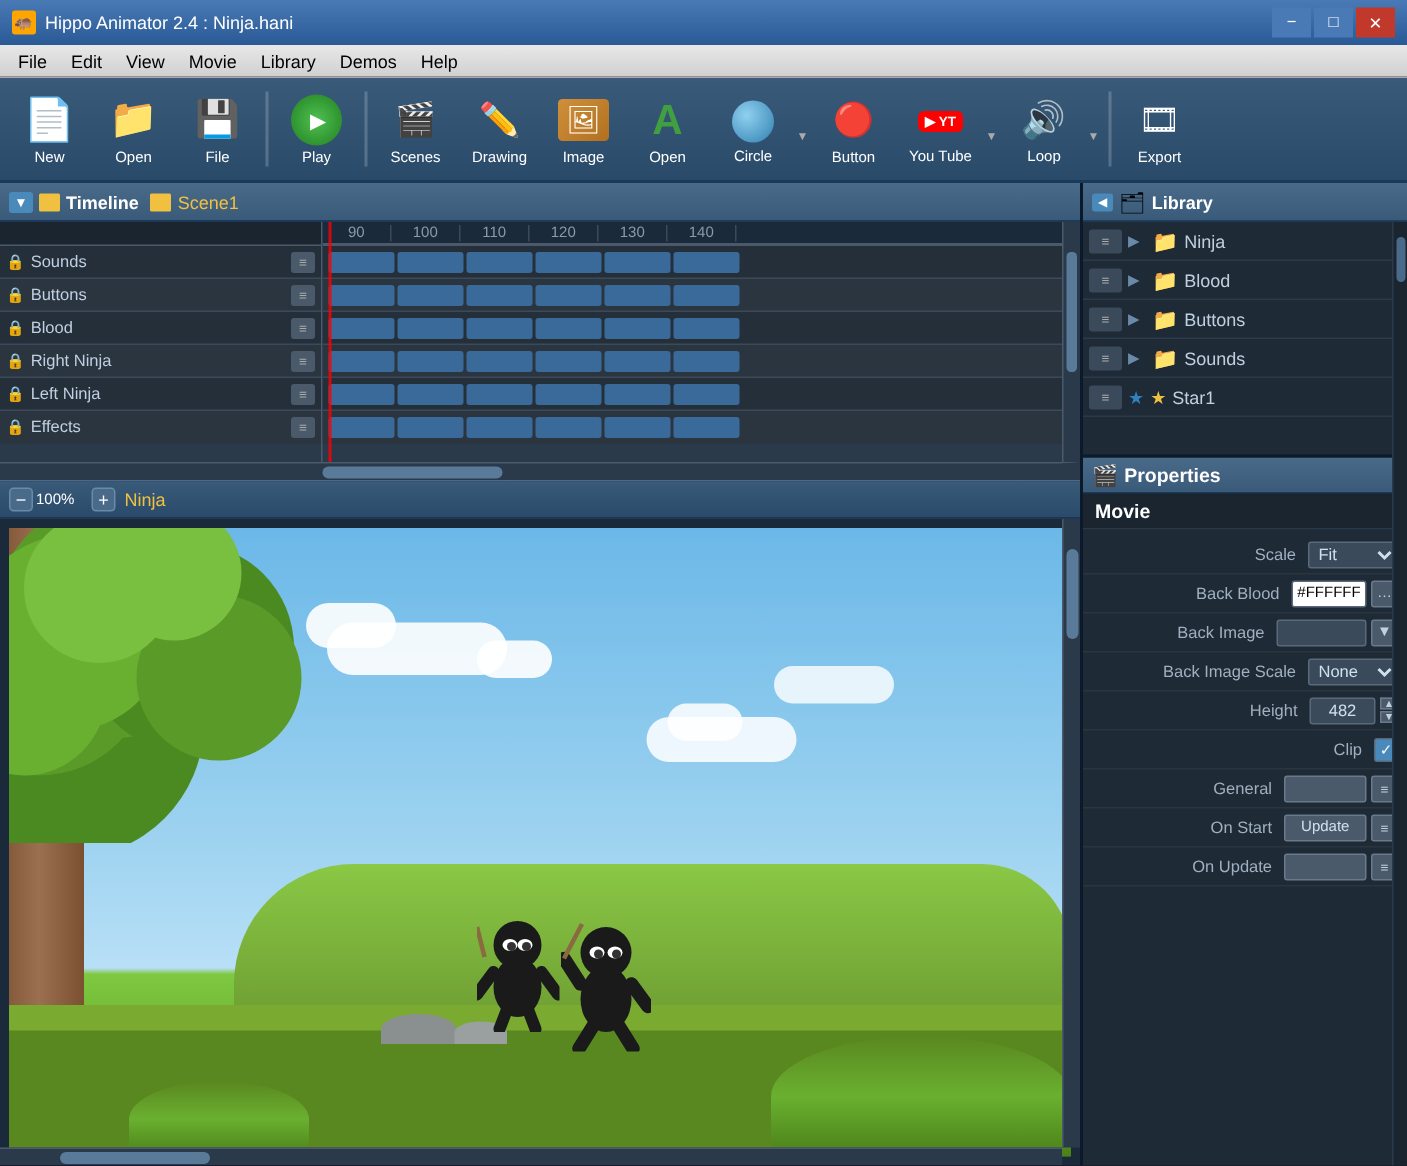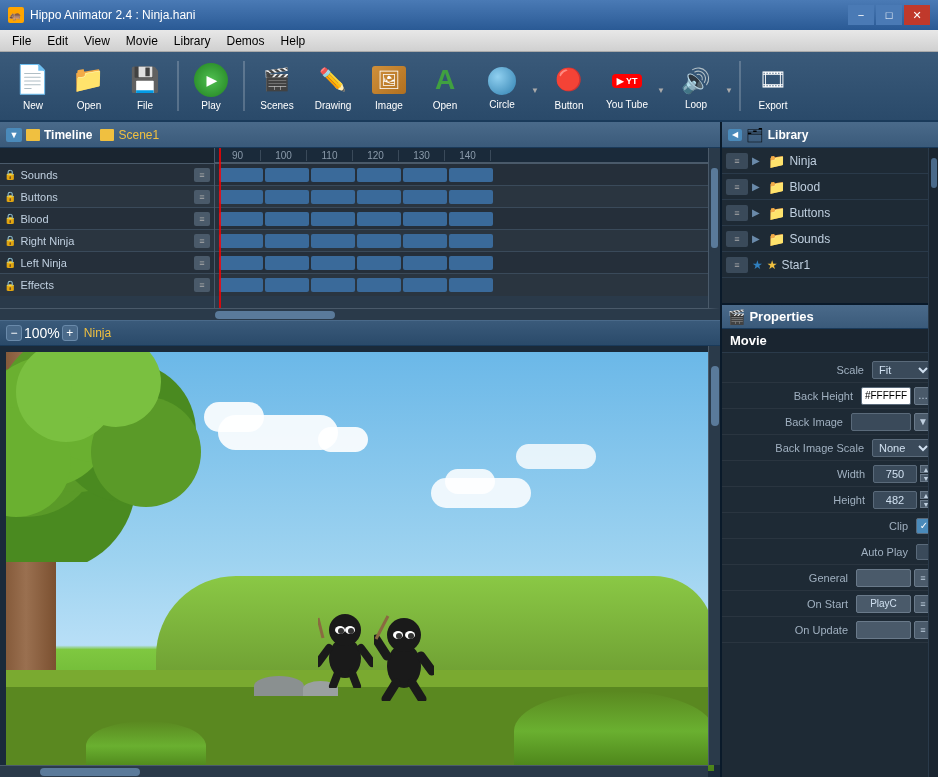--- a/index.html
+++ b/index.html
@@ -45,21 +45,21 @@
     .track-row { height: 22px; display: flex; align-items: center; padding: 0 4px; gap: 4px; border-bottom: 1px solid #3a4a5a; background: #2a3540; }
     .track-row:nth-child(even) { background: #252f3a; }
     .track-lock { font-size: 10px; color: #7a8a9a; }
     .track-name { color: #c0d0e0; font-size: 11px; flex: 1; }
     .track-menu { width: 16px; height: 14px; background: #4a5a6a; border-radius: 2px; display: flex; align-items: center; justify-content: center; font-size: 9px; color: #aaa; cursor: pointer; }
 
     
     .canvas-header { background: linear-gradient(to bottom, #3a5a7a, #2a4a6a); height: 26px; display: flex; align-items: center; padding: 0 6px; gap: 6px; border-bottom: 1px solid #1a3a5a; border-top: 1px solid #4a6a8a; }
     .zoom-controls { display: flex; align-items: center; gap: 2px; }
     .zoom-btn { width: 16px; height: 16px; background: #4a6a8a; border-radius: 3px; border: 1px solid #6a8aaa; color: white; font-size: 12px; cursor: pointer; display: flex; align-items: center; justify-content: center; }
-    .zoom-value { color: white; font-size: 14px; min-width: 35px; text-align: right; }
+    .zoom-value { color: white; font-size: 10px; min-width: 35px; text-align: left; }
     .canvas-scene-name { color: #f0c040; font-size: 12px; }
 
     .canvas-area { flex: 1; background: #1a2a3a; position: relative; overflow: hidden; display: flex; align-items: center; justify-content: center; }
 
     
     .scrollbar-v { width: 12px; background: #2a3a4a; border-left: 1px solid #4a5a6a; }
     .scrollbar-thumb { background: #5a7a9a; border-radius: 3px; margin: 2px; }
     .scrollbar-h { height: 12px; background: #2a3a4a; border-top: 1px solid #4a5a6a; display: flex; align-items: center; }
 
     
@@ -529,21 +529,21 @@
         <div class="props-value">
           <select class="props-select">
             <option>Fit</option>
             <option>Fill</option>
             <option>Stretch</option>
           </select>
         </div>
       </div>
 
       <div class="props-row">
-        <span class="props-label">Back Height</span>
+        <span class="props-label">Back Blood</span>
         <div class="props-value">
           <div class="props-color-swatch">#FFFFFF</div>
           <div class="props-btn-sm">…</div>
         </div>
       </div>
 
 
       <div class="props-row">
         <span class="props-label">Back Image</span>
         <div class="props-value">
@@ -556,69 +556,53 @@
         <span class="props-label">Back Image Scale</span>
         <div class="props-value">
           <select class="props-select">
             <option>None</option>
             <option>Fit</option>
             <option>Fill</option>
           </select>
         </div>
       </div>
 
-      <div class="props-row">
-        <span class="props-label">Width</span>
-        <div class="props-value">
-          <input type="text" class="props-number" value="750" style="">
-          <div class="props-stepper">
-            <div class="props-step">▲</div>
-            <div class="props-step">▼</div>
-          </div>
-        </div>
-      </div>
 
       <div class="props-row">
         <span class="props-label">Height</span>
         <div class="props-value">
           <input type="text" class="props-number" value="482" style="">
           <div class="props-stepper">
             <div class="props-step">▲</div>
             <div class="props-step">▼</div>
           </div>
         </div>
       </div>
 
       <div class="props-row">
         <span class="props-label">Clip</span>
         <div class="props-value">
           <div class="props-checkbox checked"></div>
         </div>
       </div>
 
 
-      <div class="props-row">
-        <span class="props-label">Auto Play</span>
-        <div class="props-value">
-          <div class="props-checkbox"></div>
-        </div>
-      </div>
 
       <div class="props-row">
         <span class="props-label">General</span>
         <div class="props-value">
           <div style="width:55px; height:18px; background:#4a5a6a; border:1px solid #6a7a8a; border-radius:2px;"></div>
           <div class="props-menu-btn">≡</div>
         </div>
       </div>
 
       <div class="props-row">
         <span class="props-label">On Start</span>
         <div class="props-value">
-          <div style="width:55px; height:18px; background:#4a5a6a; border:1px solid #6a7a8a; border-radius:2px; display:flex; align-items:center; justify-content:center; color:#d0e0f0; font-size:10px;">PlayC</div>
+          <div style="width:55px; height:18px; background:#4a5a6a; border:1px solid #6a7a8a; border-radius:2px; display:flex; align-items:center; justify-content:center; color:#d0e0f0; font-size:10px;">Update</div>
           <div class="props-menu-btn">≡</div>
         </div>
       </div>
 
       <div class="props-row">
         <span class="props-label">On Update</span>
         <div class="props-value">
           <div style="width:55px; height:18px; background:#4a5a6a; border:1px solid #6a7a8a; border-radius:2px;"></div>
           <div class="props-menu-btn">≡</div>
         </div>

